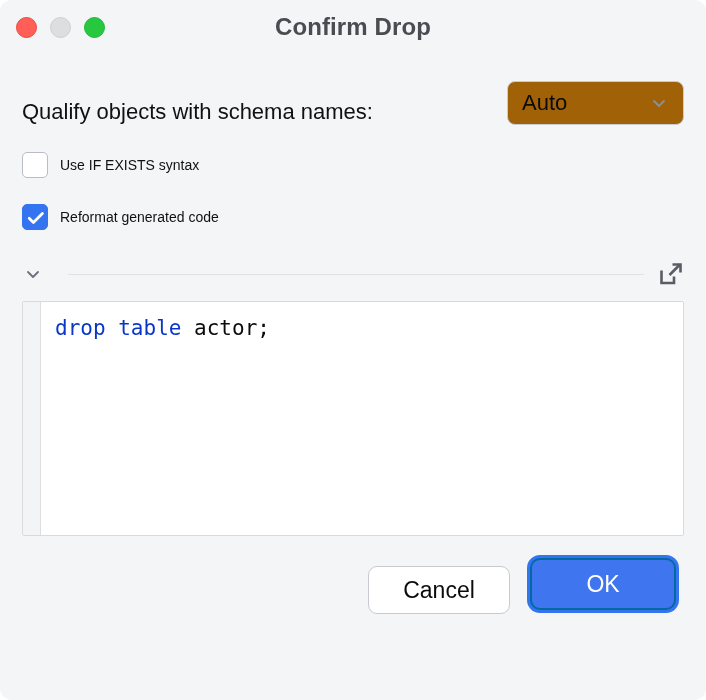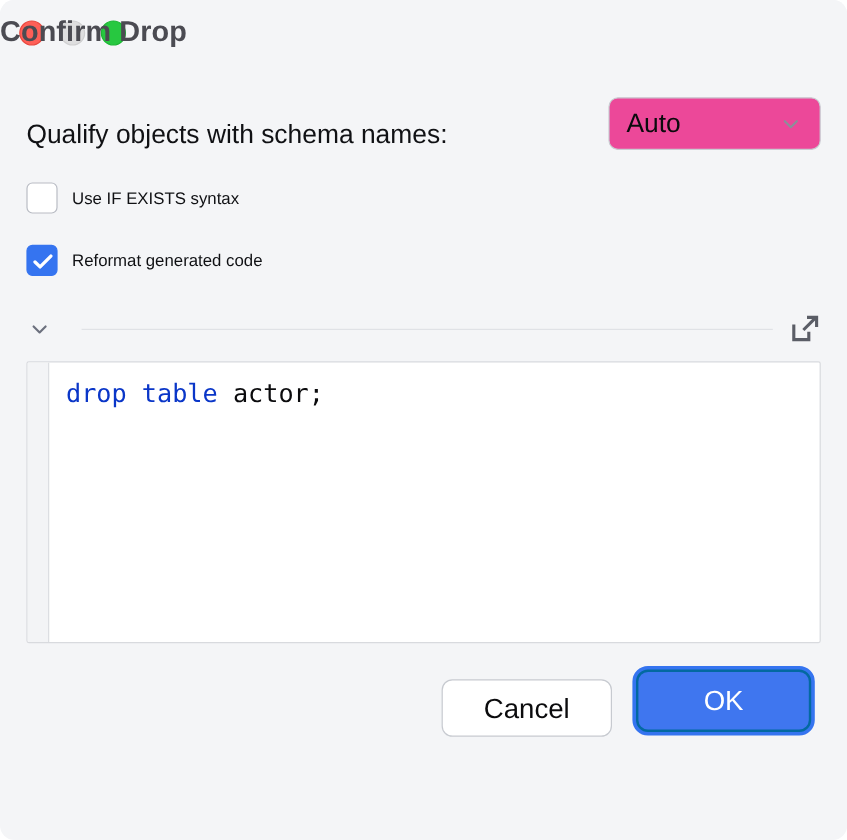--- a/index.html
+++ b/index.html
@@ -45,21 +45,21 @@
     box-sizing: border-box;
   }
   .light.close  { background: #ff5f57; border: 1px solid #e8483f; }
   .light.min    { background: #dededf; border: 1px solid #cfcfd0; }
   .light.zoom   { background: #27c840; border: 1px solid #1db734; }
 
   .title {
     position: absolute;
     left: 0; right: 0;
     top: 13px;
-    text-align: left;
+    text-align: center;
     font-size: 24px;
     font-weight: bold;
     color: #4b4b52;
     letter-spacing: 0.1px;
   }
 
   
   .content {
     padding: 0 22px;
     box-sizing: border-box;
@@ -75,21 +75,21 @@
     font-size: 22px;
     color: #101114;
     white-space: nowrap;
   }
   .combobox {
     position: relative;
     margin-left: auto;
     width: 177px;
     height: 44px;
     box-sizing: border-box;
-    background: #ec4899;
+    background: #a16207;
     border: 1px solid #c9ccd2;
     border-radius: 8px;
     display: flex;
     align-items: center;
   }
   .combobox .cb-value {
     font-size: 22px;
     color: #0b0b0d;
     padding-left: 14px;
   }

